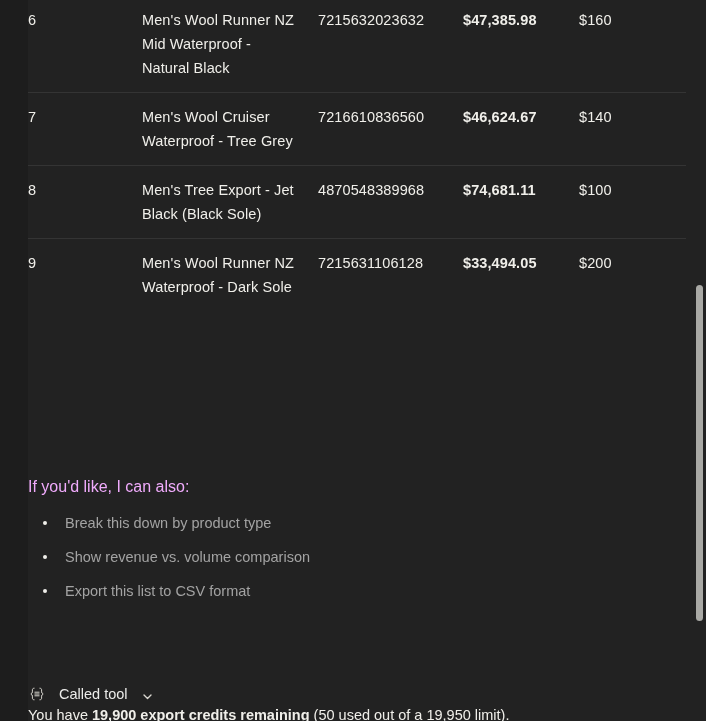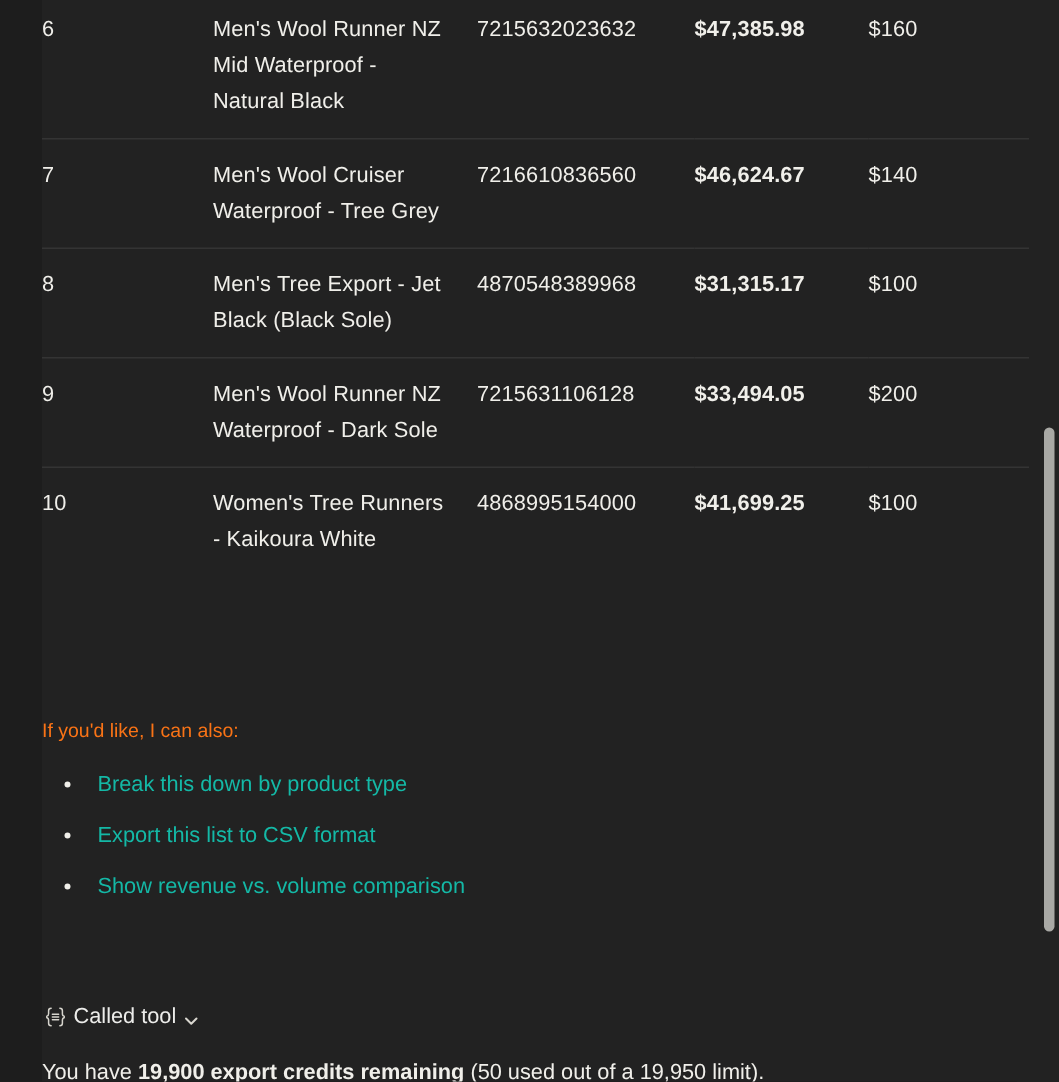--- a/index.html
+++ b/index.html
@@ -72,56 +72,56 @@
   }
 
   
   .prose {
     position: absolute;
     left: 0;
     top: 476px;
     width: 640px;
   }
   .lead {
-    font-size: 13px;
+    font-size: 16px;
     line-height: 22px;
     margin: 0 0 14px 0;
-    color: #f97316;
+    color: #f0abfc;
   }
   ul.suggestions {
     margin: 0;
     padding: 0;
     list-style: none;
   }
   ul.suggestions li {
     position: relative;
     font-size: 14.5px;
     line-height: 22px;
     padding-left: 37px;
     margin-bottom: 12px;
-    color: #14b8a6;
+    color: #a3a3a3;
   }
   ul.suggestions li .bullet {
     position: absolute;
     left: 15px;
     top: 9px;
     width: 4px;
     height: 4px;
     border-radius: 50%;
     background: #f0efea;
   }
 
   
   .tool-row {
     position: absolute;
     left: 0;
-    top: 669px;
+    top: 685px;
     display: flex;
     align-items: flex-end;
-    gap: 3px;
+    gap: 13px;
     cursor: pointer;
     user-select: none;
   }
   .tool-icon {
     width: 18px;
     height: 18px;
     display: inline-flex;
     align-items: center;
     justify-content: center;
     color: #d6d4cd;
@@ -198,58 +198,51 @@
             <td class="col-prod">Men's Wool Cruiser Waterproof - Tree Grey</td>
             <td class="col-num">7216610836560</td>
             <td class="col-rev">$46,624.67</td>
             <td class="col-price">$140</td>
           </tr>
 
           <tr>
             <td class="col-idx">8</td>
             <td class="col-prod">Men's Tree Export - Jet Black (Black Sole)</td>
             <td class="col-num">4870548389968</td>
-            <td class="col-rev">$31,315.17</td>
+            <td class="col-rev">$74,681.11</td>
             <td class="col-price">$100</td>
           </tr>
 
           <tr>
             <td class="col-idx">9</td>
             <td class="col-prod">Men's Wool Runner NZ Waterproof - Dark Sole</td>
             <td class="col-num">7215631106128</td>
             <td class="col-rev">$33,494.05</td>
             <td class="col-price">$200</td>
           </tr>
 
-          <tr>
-            <td class="col-idx">10</td>
-            <td class="col-prod">Women's Tree Runners - Kaikoura White</td>
-            <td class="col-num">4868995154000</td>
-            <td class="col-rev">$41,699.25</td>
-            <td class="col-price">$100</td>
-          </tr>
 
         </tbody>
       </table>
     </div>
 
     <div class="prose">
       <p class="lead">If you'd like, I can also:</p>
       <ul class="suggestions">
         <li>
           <span class="bullet"></span>
           <span>Break this down by product type</span>
         </li>
         <li>
           <span class="bullet"></span>
-          <span>Export this list to CSV format</span>
+          <span>Show revenue vs. volume comparison</span>
         </li>
         <li>
           <span class="bullet"></span>
-          <span>Show revenue vs. volume comparison</span>
+          <span>Export this list to CSV format</span>
         </li>
       </ul>
     </div>
 
     <div class="tool-row">
       <span class="tool-icon">
         <svg width="16" height="16" viewBox="0 0 16 16" fill="none" aria-hidden="true">
           <path d="M5.1 2.2c-1.1 0-1.7.6-1.7 1.7v2.0c0 1.0-.4 1.5-1.2 1.6v1.0c.8.1 1.2.6 1.2 1.6v2.0c0 1.1.6 1.7 1.7 1.7" stroke="#d6d4cd" stroke-width="1" stroke-linecap="round" stroke-linejoin="round"></path>
           <path d="M10.9 2.2c1.1 0 1.7.6 1.7 1.7v2.0c0 1.0.4 1.5 1.2 1.6v1.0c-.8.1-1.2.6-1.2 1.6v2.0c0 1.1-.6 1.7-1.7 1.7" stroke="#d6d4cd" stroke-width="1" stroke-linecap="round" stroke-linejoin="round"></path>
           <path d="M5.9 6.2h4.2M5.9 8h4.2M5.9 9.8h4.2" stroke="#d6d4cd" stroke-width="1" stroke-linecap="round"></path>

